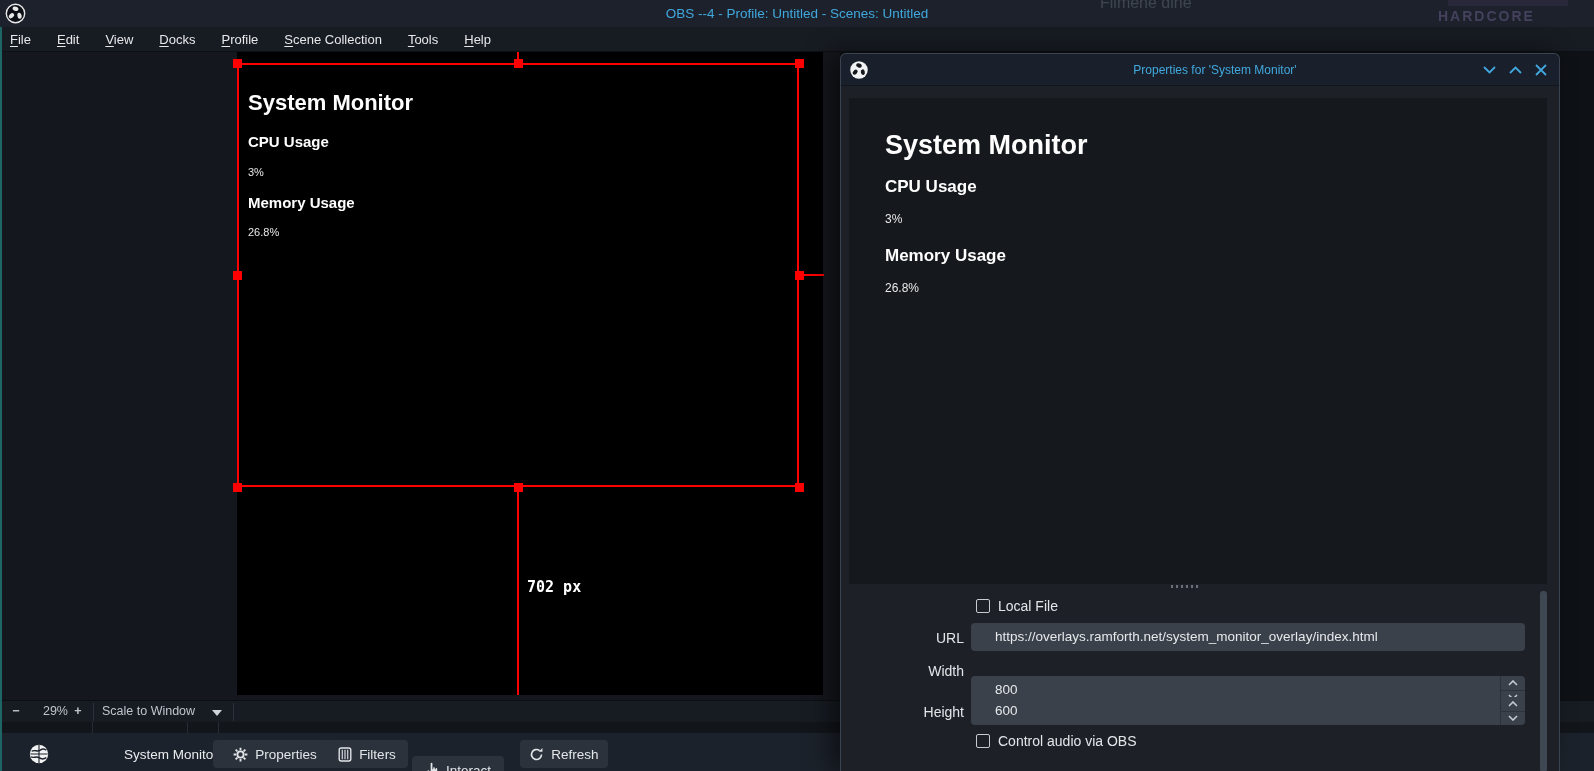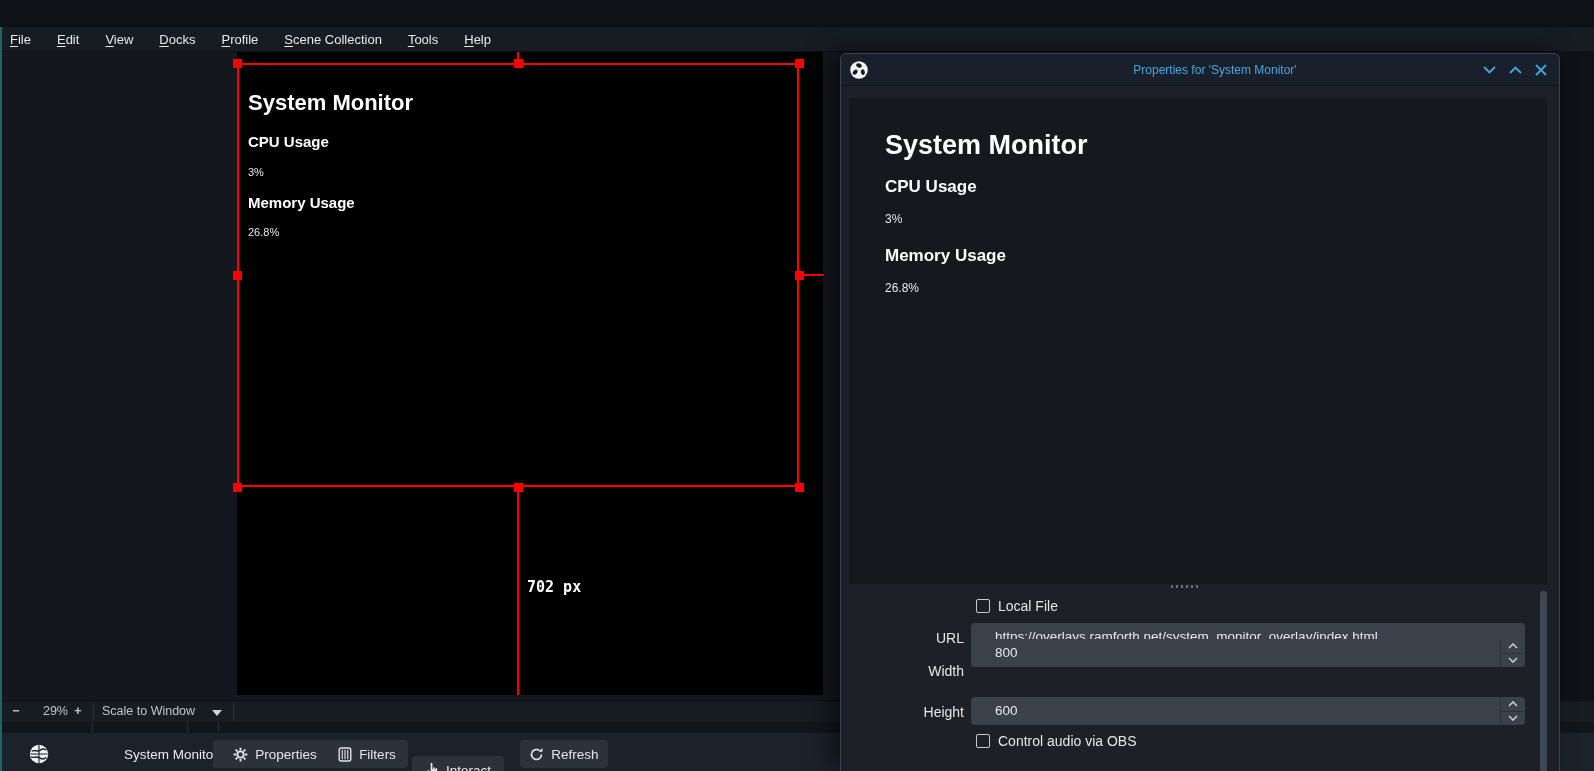--- a/index.html
+++ b/index.html
@@ -81,35 +81,49 @@
   .row-localfile { left:135px; top:544px; }
   .row-audio     { left:135px; top:679px; }
 
   .form-label { position:absolute; width:95px; text-align:right; color:#e3e6e9; font-size:14px; }
   .lbl-url    { left:28px; top:576px; }
   .lbl-width  { left:28px; top:609px; }
   .lbl-height { left:28px; top:650px; }
 
   .field { position:absolute; left:130px; width:554px; height:28px; background:#3a414b; border-radius:4px; color:#e6e8ea; font-size:13.5px; line-height:28px; padding-left:24px; white-space:nowrap; overflow:hidden; cursor:text; }
   .fld-url    { top:569px; }
-  .fld-width  { top:585px; }
+  .fld-width  { top:622px; }
   .fld-height { top:643px; }
   .spinner { position:absolute; right:0; top:0; width:25px; height:28px; border-left:1px solid #2b323c; display:flex; flex-direction:column; }
   .spin-btn { flex:1; display:flex; align-items:center; justify-content:center; cursor:pointer; }
   .spin-btn + .spin-btn { border-top:1px solid #2b323c; }
 
   .panel-scrollbar { position:absolute; left:699px; top:537px; width:7px; height:181px; background:#3f4752; border-radius:3px; cursor:grab; }
 
   svg { display:block; }
 </style>
 </head>
 <body>
 
 <div class="screen">
 
+  <div class="titlebar">
+    <span class="obs-logo-title">
+      <svg width="21" height="21" viewBox="0 0 24 24">
+        <circle cx="12" cy="12" r="10.5" fill="#0c0f15" stroke="#e8e8e8" stroke-width="1.6"></circle>
+        <ellipse cx="12" cy="6.6" rx="3.4" ry="2.4" fill="#e8e8e8" transform="rotate(18 12 6.6)"></ellipse>
+        <ellipse cx="7.4" cy="14.6" rx="3.4" ry="2.4" fill="#e8e8e8" transform="rotate(138 7.4 14.6)"></ellipse>
+        <ellipse cx="16.6" cy="14.6" rx="3.4" ry="2.4" fill="#e8e8e8" transform="rotate(258 16.6 14.6)"></ellipse>
+      </svg>
+    </span>
+    <span class="faint-block"></span>
+    <span class="faint-filmene">Filmene dine</span>
+    <span class="faint-hardcore">HARDCORE</span>
+    <div class="win-title">OBS --4 - Profile: Untitled - Scenes: Untitled</div>
+  </div>
 
   <div class="menubar">
     <span class="menu-item">File</span>
     <span class="menu-item">Edit</span>
     <span class="menu-item">View</span>
     <span class="menu-item">Docks</span>
     <span class="menu-item">Profile</span>
     <span class="menu-item">Scene Collection</span>
     <span class="menu-item">Tools</span>
     <span class="menu-item">Help</span>

